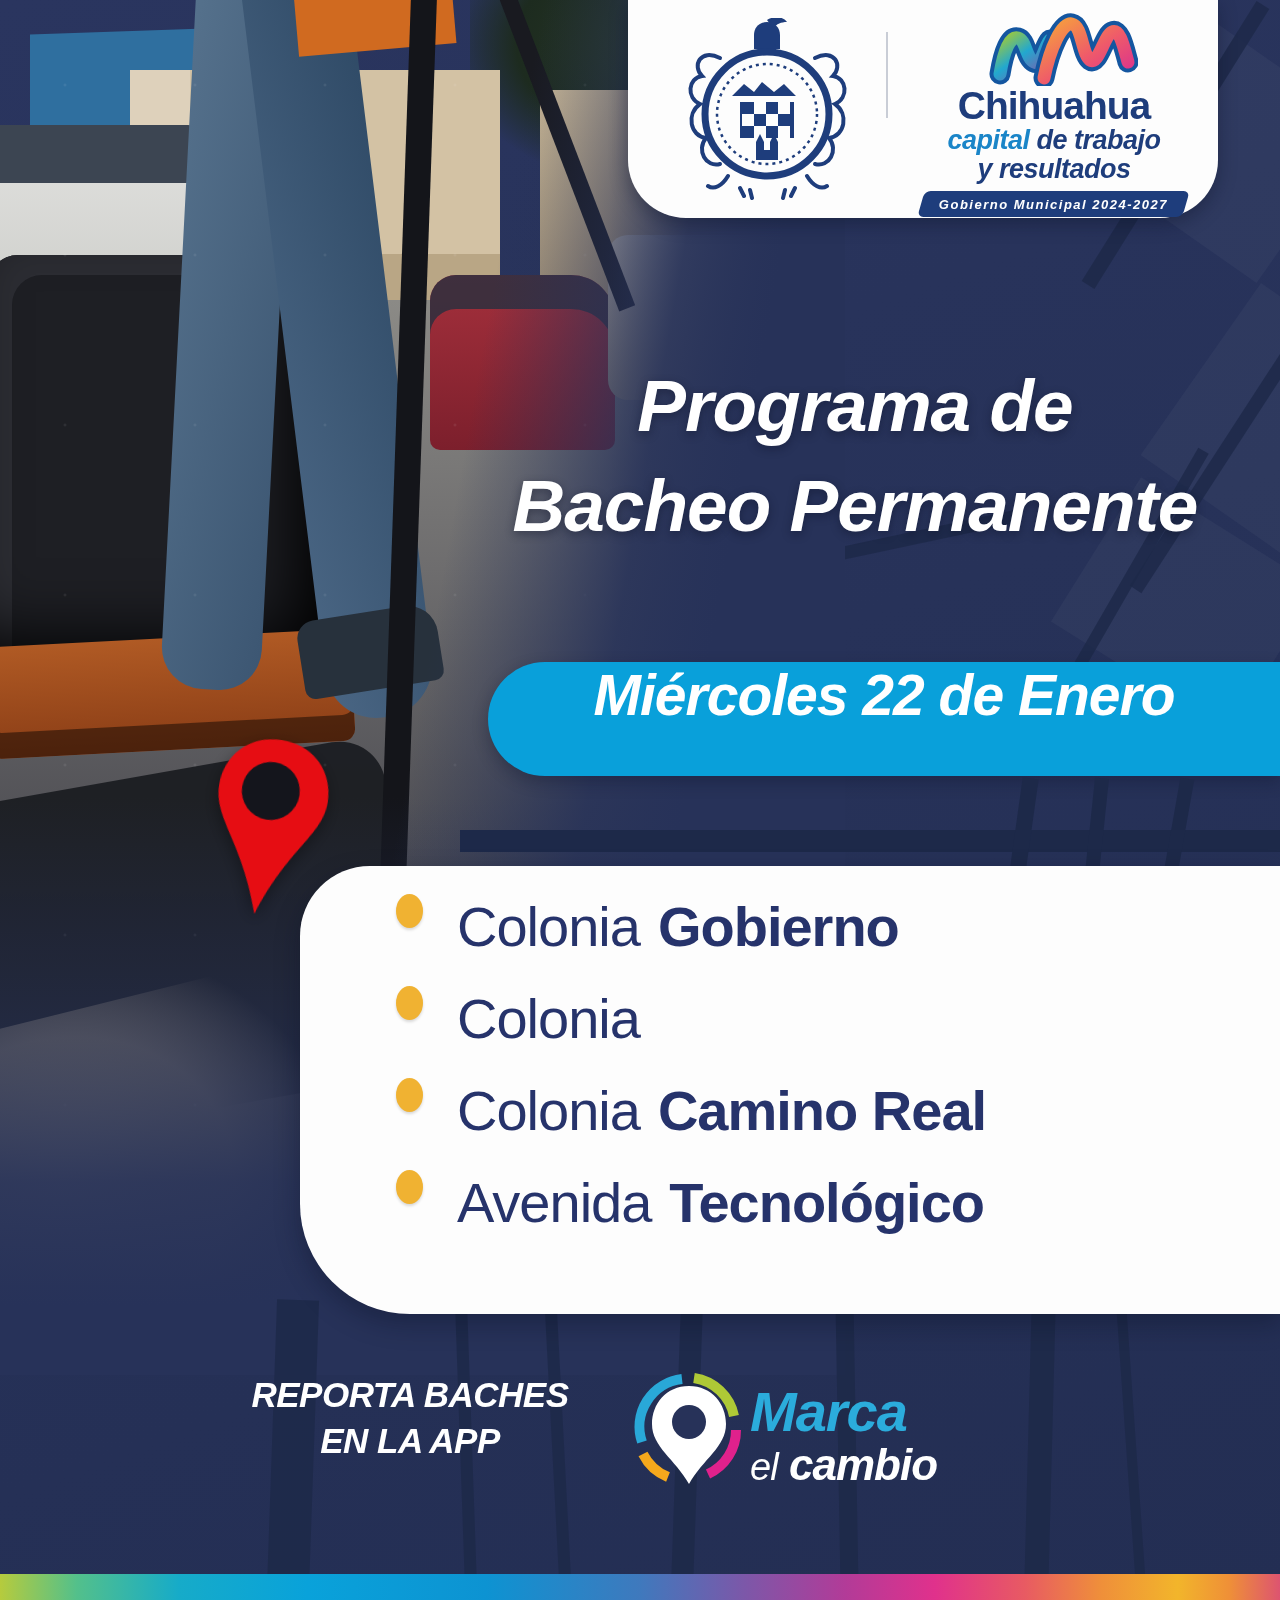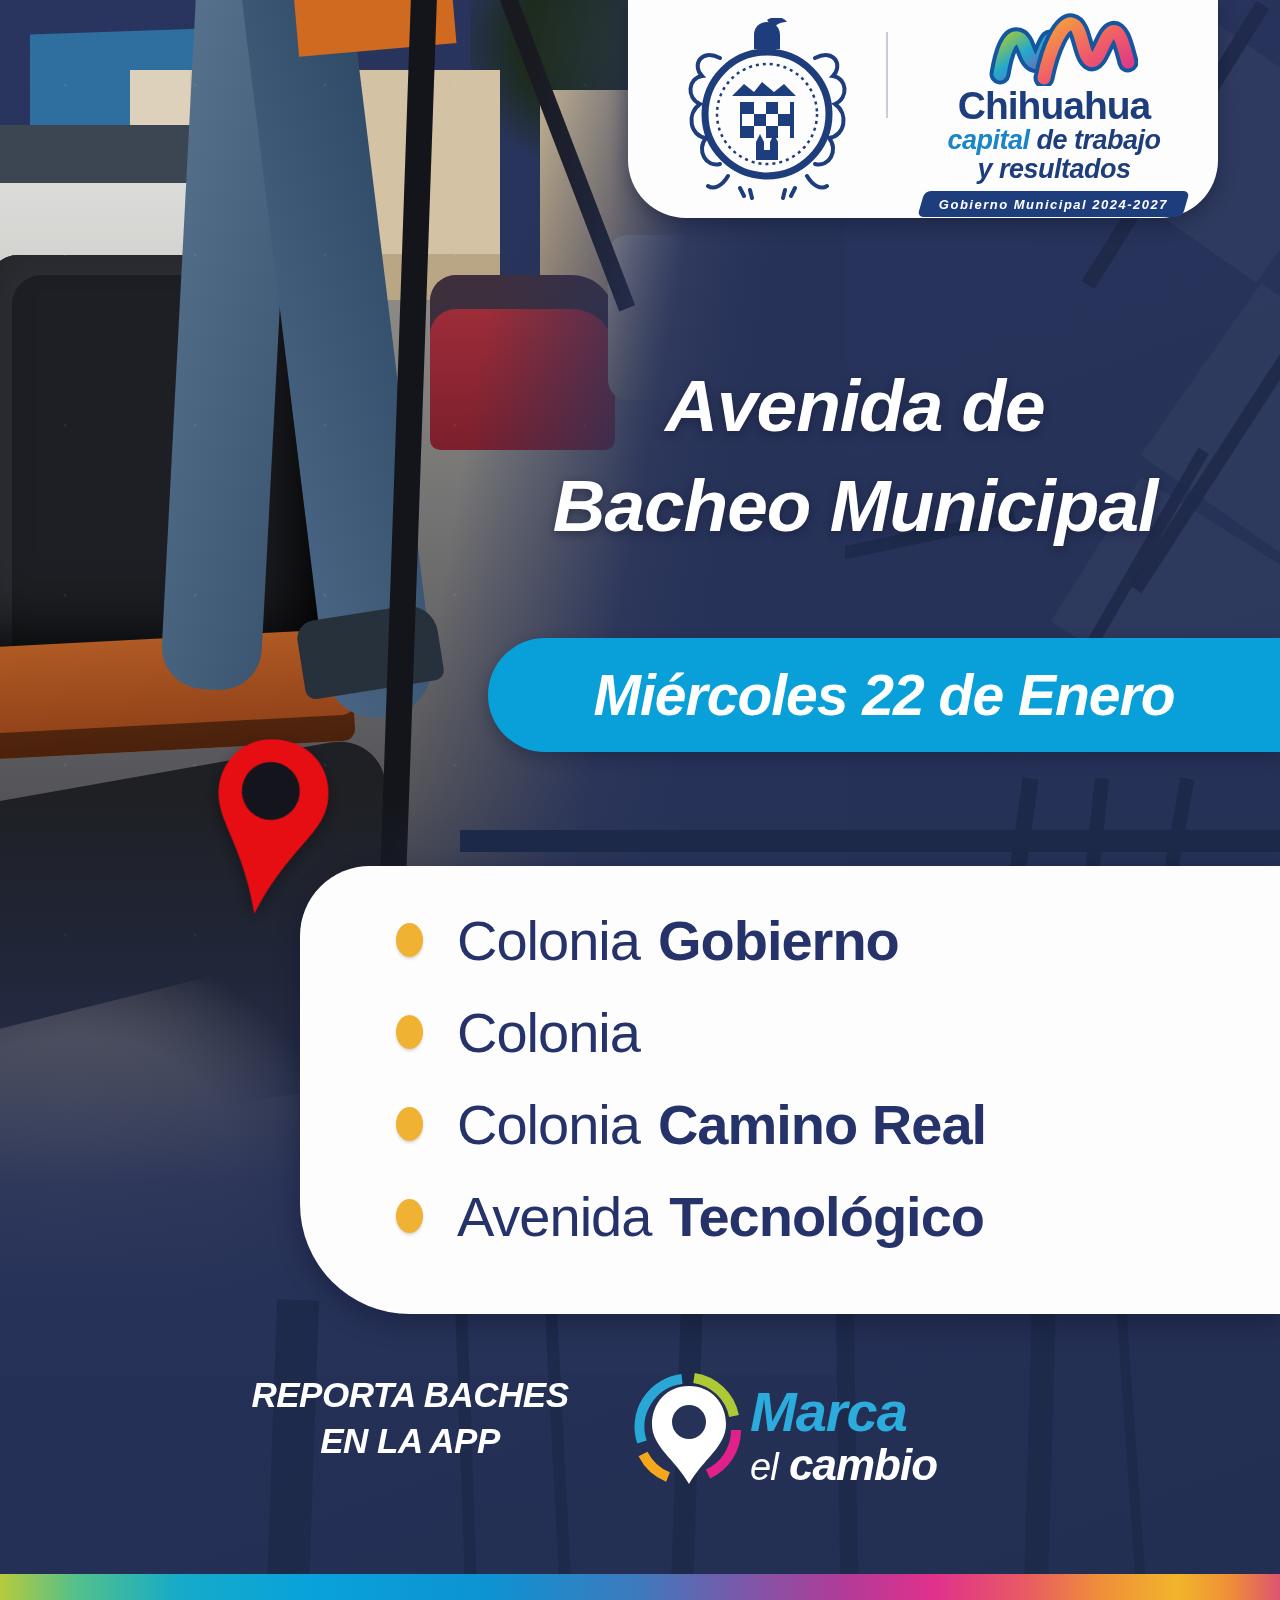--- a/index.html
+++ b/index.html
@@ -72,32 +72,32 @@
   .brand-tagline .hl{color:#1a85c8;}
   .brand-badge{display:inline-block; margin-top:7px; background:#1e3d7c; color:#fff;
     padding:4px 18px; transform:skewX(-16deg); border-radius:6px;}
   .brand-badge span{display:inline-block; transform:skewX(16deg);
     font-size:13px; font-weight:bold; font-style:italic; letter-spacing:1.5px;}
   
   .title{position:absolute; left:440px; right:10px; top:356px; text-align:center;
     color:#ffffff; font-weight:bold; font-style:italic; font-size:73px; line-height:100px;
     letter-spacing:-1px; text-shadow:0 3px 10px rgba(10,15,35,.4);}
   
-  .date-banner{position:absolute; left:488px; top:638px; width:792px; height:114px;
-    background:#09a0da; border-radius:57px 0 0 57px; display:flex; align-items:center; justify-content:center;
+  .date-banner{position:absolute; left:488px; top:662px; width:792px; height:114px;
+    background:#09a0da; border-radius:57px 0 0 57px; display:flex; align-items:flex-start; justify-content:center;
     box-shadow:0 6px 16px rgba(10,15,35,.3);}
   .date-banner .label{color:#fff; font-size:57px; font-weight:bold; font-style:italic; letter-spacing:-1px;}
   
   .red-pin{position:absolute; left:205px; top:735px; transform:rotate(9deg); z-index:6;
     filter:drop-shadow(0 6px 8px rgba(0,0,0,.35));}
   
   .list-card{position:absolute; left:300px; top:866px; width:980px; height:448px;
     background:#fdfdfd; border-radius:70px 0 0 110px; z-index:5;
     box-shadow:0 10px 24px rgba(10,15,35,.35); padding:28px 0 0 96px; box-sizing:border-box;}
-  .loc-item{display:flex; align-items:center; height:92px; color:#26336b; font-size:56px; letter-spacing:-1px;}
+  .loc-item{display:flex; align-items:flex-start; height:92px; color:#26336b; font-size:56px; letter-spacing:-1px;}
   .loc-bullet{width:27px; height:34px; border-radius:50%; background:#f0b232; margin-right:34px; flex:none;
     box-shadow:0 2px 3px rgba(0,0,0,.15);}
   .loc-prefix{font-weight:400; margin-right:18px;}
   .loc-name{font-weight:bold;}
   
   .cta{position:absolute; left:180px; top:1372px; width:460px; text-align:center;
     color:#fff; font-size:35px; line-height:46px; font-weight:bold; font-style:italic; letter-spacing:-0.5px;}
   .marca{position:absolute; left:628px; top:1370px; display:flex; align-items:flex-start;}
   .marca-text{margin-top:16px; font-style:italic; letter-spacing:-1px;}
   .marca-w1{display:block; color:#2bacdc; font-size:56px; font-weight:bold; line-height:52px;}
@@ -220,22 +220,22 @@
         </g>
       </svg>
       <div class="brand-name">Chihuahua</div>
       <div class="brand-tagline"><span class="hl">capital</span> <span>de trabajo</span></div>
       <div class="brand-tagline">y resultados</div>
       <div class="brand-badge"><span>Gobierno Municipal 2024-2027</span></div>
     </div>
   </div>
 
   <div class="title">
-    <div>Avenida de</div>
-    <div>Bacheo Municipal</div>
+    <div>Programa de</div>
+    <div>Bacheo Permanente</div>
   </div>
 
   <div class="date-banner">
     <span class="label">Miércoles 22 de Enero</span>
   </div>
 
   <svg class="red-pin" width="126" height="186" viewBox="0 0 126 186">
     <path d="M63,4 C30,4 8,28 8,58 C8,92 40,110 63,180 C86,110 118,92 118,58 C118,28 96,4 63,4 Z" fill="#e60d13"></path>
     <circle cx="60" cy="56" r="29" fill="#14151c"></circle>
   </svg>

